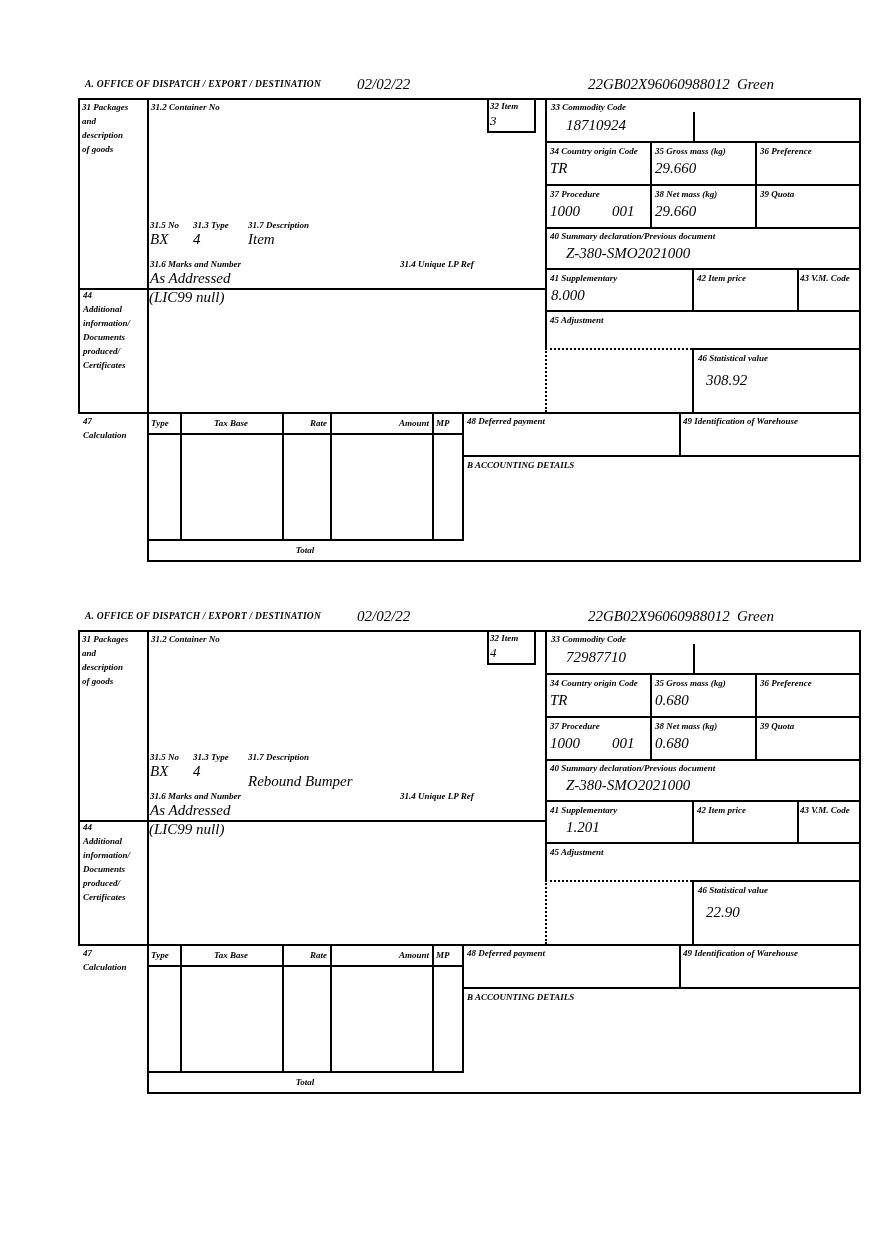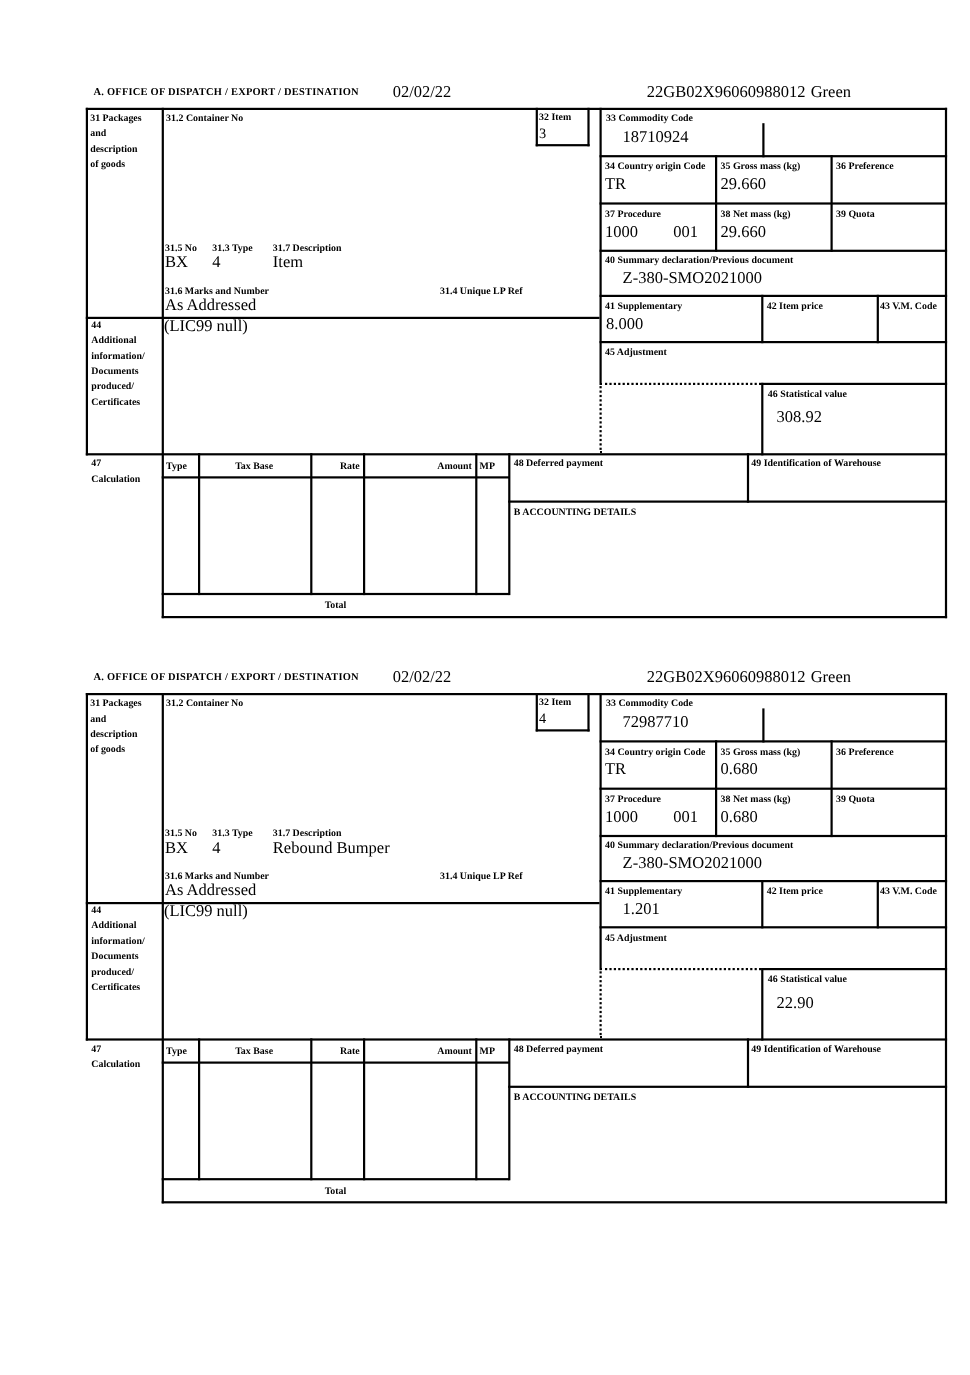--- a/index.html
+++ b/index.html
@@ -3,20 +3,21 @@
 <meta charset="utf-8">
 <style>
   html,body{margin:0;padding:0;background:#fff;}
   #sheet{
     position:relative;
     width:882px;height:1250px;
     background:#ffffff;
     font-family:"Liberation Serif", serif;
     color:#000;
     overflow:hidden;
+    font-style:italic;
   }
   .block{position:absolute;left:0;width:882px;height:500px;}
   .lbl{
     position:absolute;
     font-size:9px;font-weight:bold;
     line-height:11px;white-space:nowrap;
     letter-spacing:0px;
   }
   .val{
     position:absolute;
@@ -196,21 +197,21 @@
     <div class="lbl" style="left:550px;top:239px;">45 Adjustment</div>
 
     <div class="lbl" style="left:698px;top:277px;">46 Statistical value</div>
     <div class="val" style="left:706px;top:296px;">22.90</div>
 
     <div class="lbl" style="left:150px;top:144px;">31.5 No</div>
     <div class="lbl" style="left:193px;top:144px;">31.3 Type</div>
     <div class="lbl" style="left:248px;top:144px;">31.7 Description</div>
     <div class="val" style="left:150px;top:155px;">BX</div>
     <div class="val" style="left:193px;top:155px;">4</div>
-    <div class="val" style="left:248px;top:155px;">Rebound Bumper</div>
+    <div class="val" style="left:248px;top:165px;">Rebound Bumper</div>
 
     <div class="lbl" style="left:150px;top:183px;">31.6 Marks and Number</div>
     <div class="lbl" style="left:400px;top:183px;">31.4 Unique LP Ref</div>
     <div class="val" style="left:150px;top:194px;">As Addressed</div>
 
     <div class="lbl" style="left:83px;top:214px;">44</div>
     <div class="lbl" style="left:83px;top:228px;">Additional</div>
     <div class="lbl" style="left:83px;top:242px;">information/</div>
     <div class="lbl" style="left:83px;top:256px;">Documents</div>
     <div class="lbl" style="left:83px;top:270px;">produced/</div>

